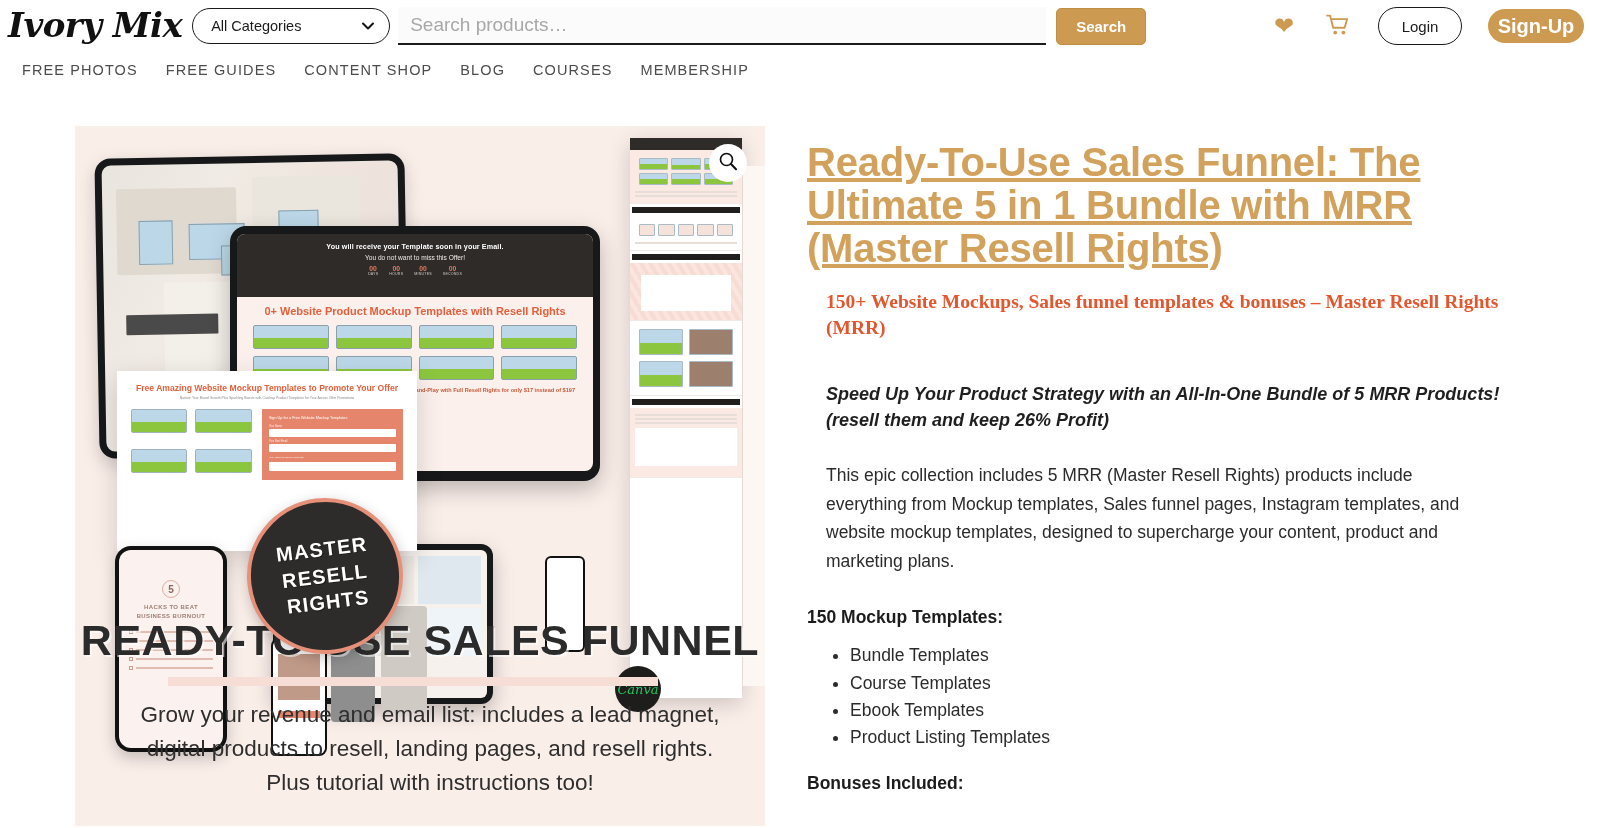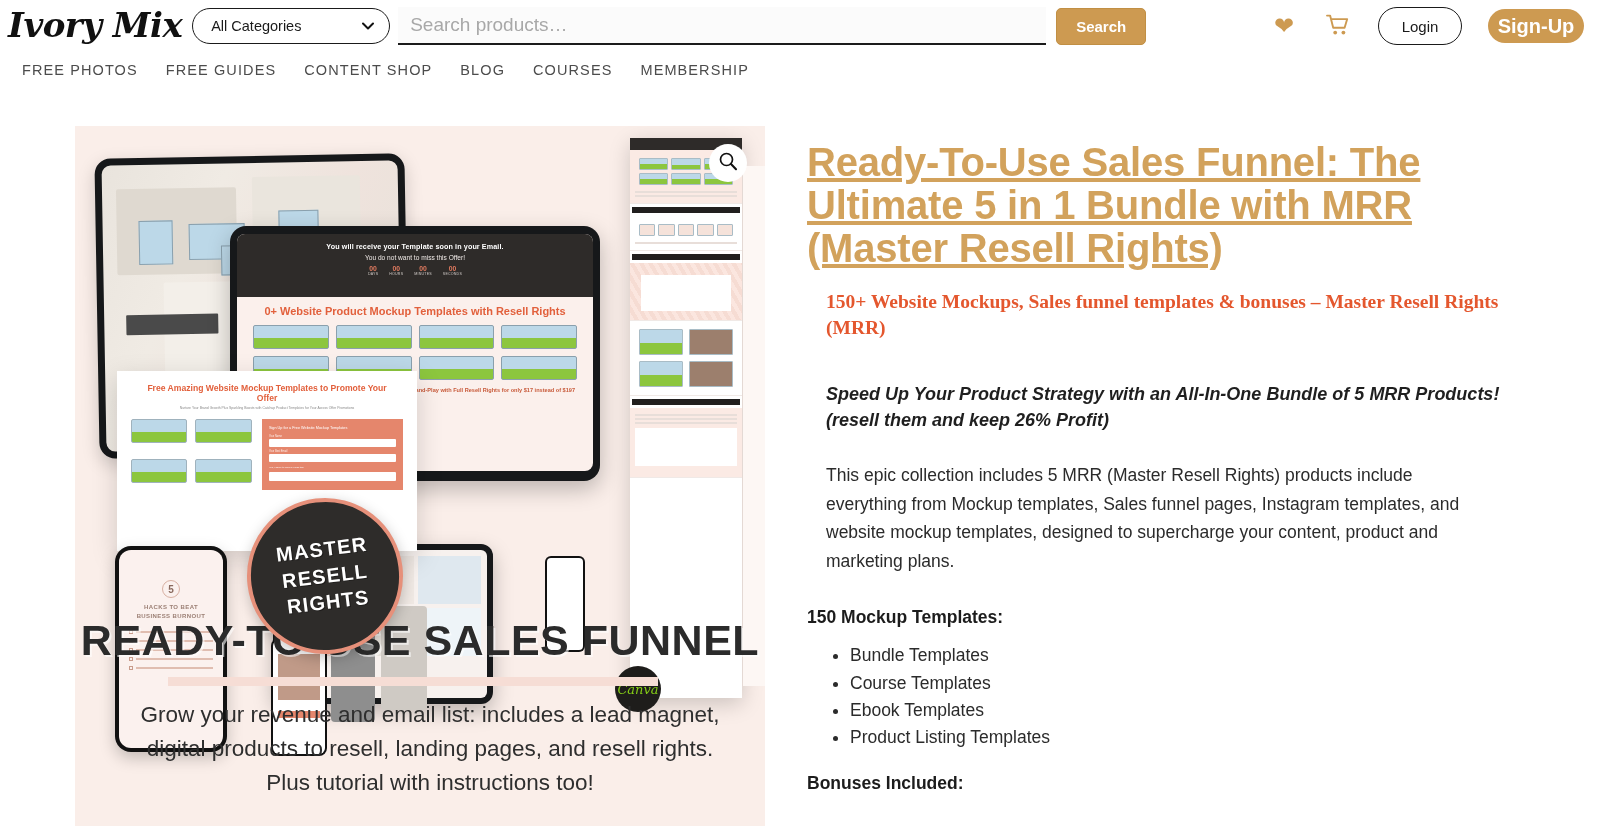--- a/index.html
+++ b/index.html
@@ -228,21 +228,21 @@
     padding:4px 16px 6px;
   }
   .devgrid .d { height:24px; border-radius:2px;
     background:linear-gradient(#bcd8e8 55%, #8cc63e 55%); border:1px solid #8aa0ad; }
   .fsub { color:#c85a3a; font-size:5.6px; line-height:1.5; padding:0 14px 8px; font-weight:700; }
 
   .white-card {
     left: 42px; top: 245px; width: 300px; height: 180px;
     background:#fff; box-shadow: 0 8px 24px rgba(0,0,0,.17);
   }
-  .wc-title { color:#e2603c; font-weight:800; font-size:8.6px; text-align:center; padding:12px 28px 3px; }
+  .wc-title { color:#e2603c; font-weight:800; font-size:8.6px; text-align:center; padding:12px 17px 3px; }
   .wc-sub { color:#8a8a8a; font-size:3.4px; text-align:center; padding:0 22px 8px; line-height:1.5; }
   .wc-body { display:flex; padding:0 14px; gap:10px; }
   .wc-left { flex:1; display:grid; grid-template-columns:1fr 1fr; gap:8px; }
   .wc-left .d { height:24px; border-radius:2px; background:linear-gradient(#bcd8e8 55%, #8cc63e 55%); border:1px solid #9fb2bd; }
   .wc-form { flex:1.05; background:#e5866c; padding:7px 7px 9px; }
   .wc-form .ft { color:#fff; font-size:3.8px; margin-bottom:5px; }
   .wc-form .lb { color:#fdeeea; font-size:2.6px; margin:3px 0 1px; }
   .wc-form .inp { background:#fff; height:8px; border-radius:1px; }
   .wc-form .ck { color:#fff; font-size:2.4px; margin:4px 0 3px; }
   .wc-form .sb { background:#fff; height:9px; border-radius:1px; margin-top:3px; }
@@ -275,21 +275,21 @@
 
   .tablet-bottom {
     left: 198px; top: 418px; width: 220px; height: 160px;
     background:#16181a; border-radius:12px; padding:6px;
     box-shadow:0 8px 20px rgba(0,0,0,.25);
   }
   .tablet-bottom .scr { width:100%;height:100%;border-radius:6px;background:#f7f1ee;overflow:hidden;}
 
   .canva-badge {
     left: 540px; top: 540px; width: 46px; height: 46px; border-radius:50%;
-    background:#1e1d1b; color:#84cc16; display:flex; align-items:center; justify-content:center;
+    background:#1e1d1b; color:#22c55e; display:flex; align-items:center; justify-content:center;
     font-family:"DejaVu Serif", serif; font-style:italic; font-size:13px;
   }
 
   .mrr-badge {
     left: 172px; top: 372px; width: 156px; height: 156px; border-radius: 50%;
     background:#2e2c2a; border: 4px solid #e6907a;
     display:flex; flex-direction:column; align-items:center; justify-content:center;
     z-index: 30; transform: rotate(-7deg);
     box-shadow: 0 4px 14px rgba(0,0,0,.22);
   }

